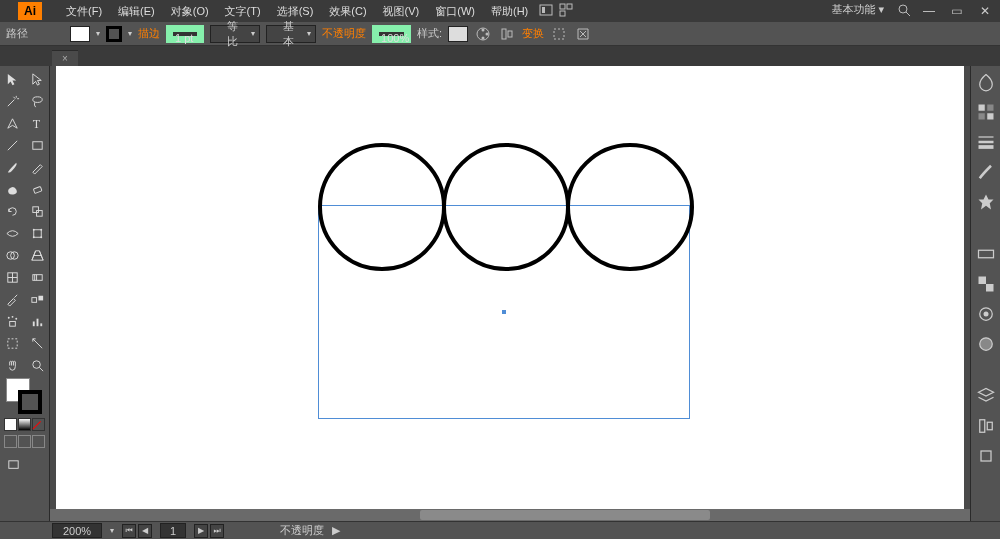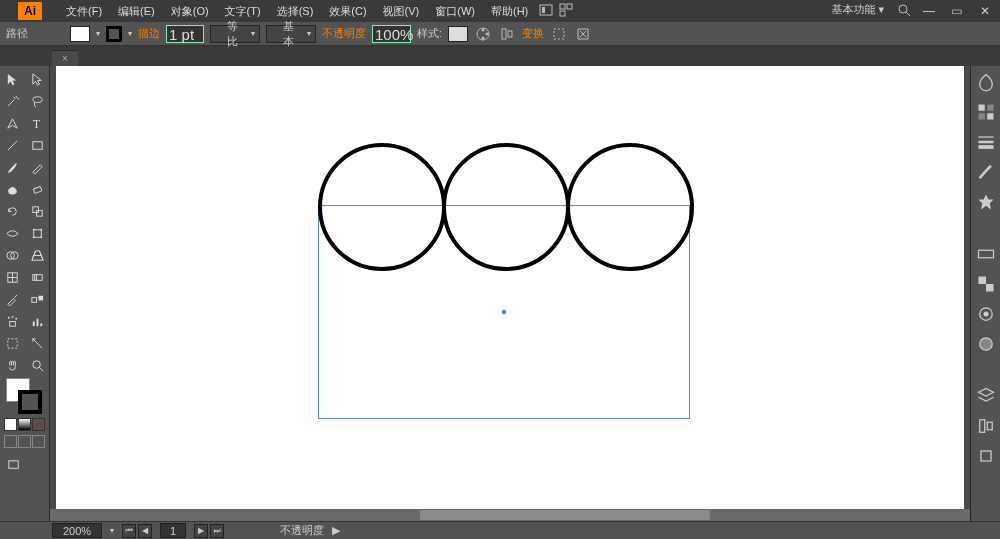--- a/index.html
+++ b/index.html
@@ -13,21 +13,21 @@
 .title-right { margin-left: auto; display: flex; align-items: flex-start; gap: 6px; padding-right: 4px; }
 .title-icon { width: 16px; height: 16px; display: flex; align-items: center; justify-content: center; color: #bbb; }
 .workspace-sel { padding: 0 6px; font-size: 11px; }
 .win-btn { width: 22px; height: 18px; display: flex; align-items: center; justify-content: center; font-size: 12px; }
 
 
 .controlbar { height: 24px; background: #535353; display: flex; align-items: center; padding: 0 6px; gap: 6px; border-bottom: 1px solid #333; }
 .ctl-label { color: #ccc; font-size: 11px; }
 .swatch { width: 20px; height: 16px; border: 1px solid #222; }
 .swatch-white { background: #fff; }
-.ctl-input { width: 38px; height: 18px; background: #333; border: 1px solid #86efac; color: #ddd; font-size: 15px; padding: 0 2px; }
+.ctl-input { width: 38px; height: 18px; background: #333; border: 7px solid #86efac; color: #ddd; font-size: 11px; padding: 0 2px; }
 .orange { color: #ff7f00; }
 .ctl-icon { width: 18px; height: 18px; display: flex; align-items: center; justify-content: center; color: #bbb; border: 1px solid transparent; }
 .ctl-line { width: 50px; height: 18px; background: #444; border: 1px solid #222; display: flex; align-items: center; padding: 0 4px; gap: 12px;}
 .line-sample { flex: 1; height: 0; border-top: 1px solid #ccc; }
 
 
 .doctab-bar { height: 20px; background: #3a3a3a; display: flex; align-items: flex-end; padding-left: 52px; }
 .doctab { background: #4a4a4a; padding: 2px 10px; font-size: 11px; color: #ddd; border-top: 1px solid #2a2a2a; display: flex; align-items: center; gap: 8px;}
 .doctab .x { color: #aaa; font-size: 10px; }
 

